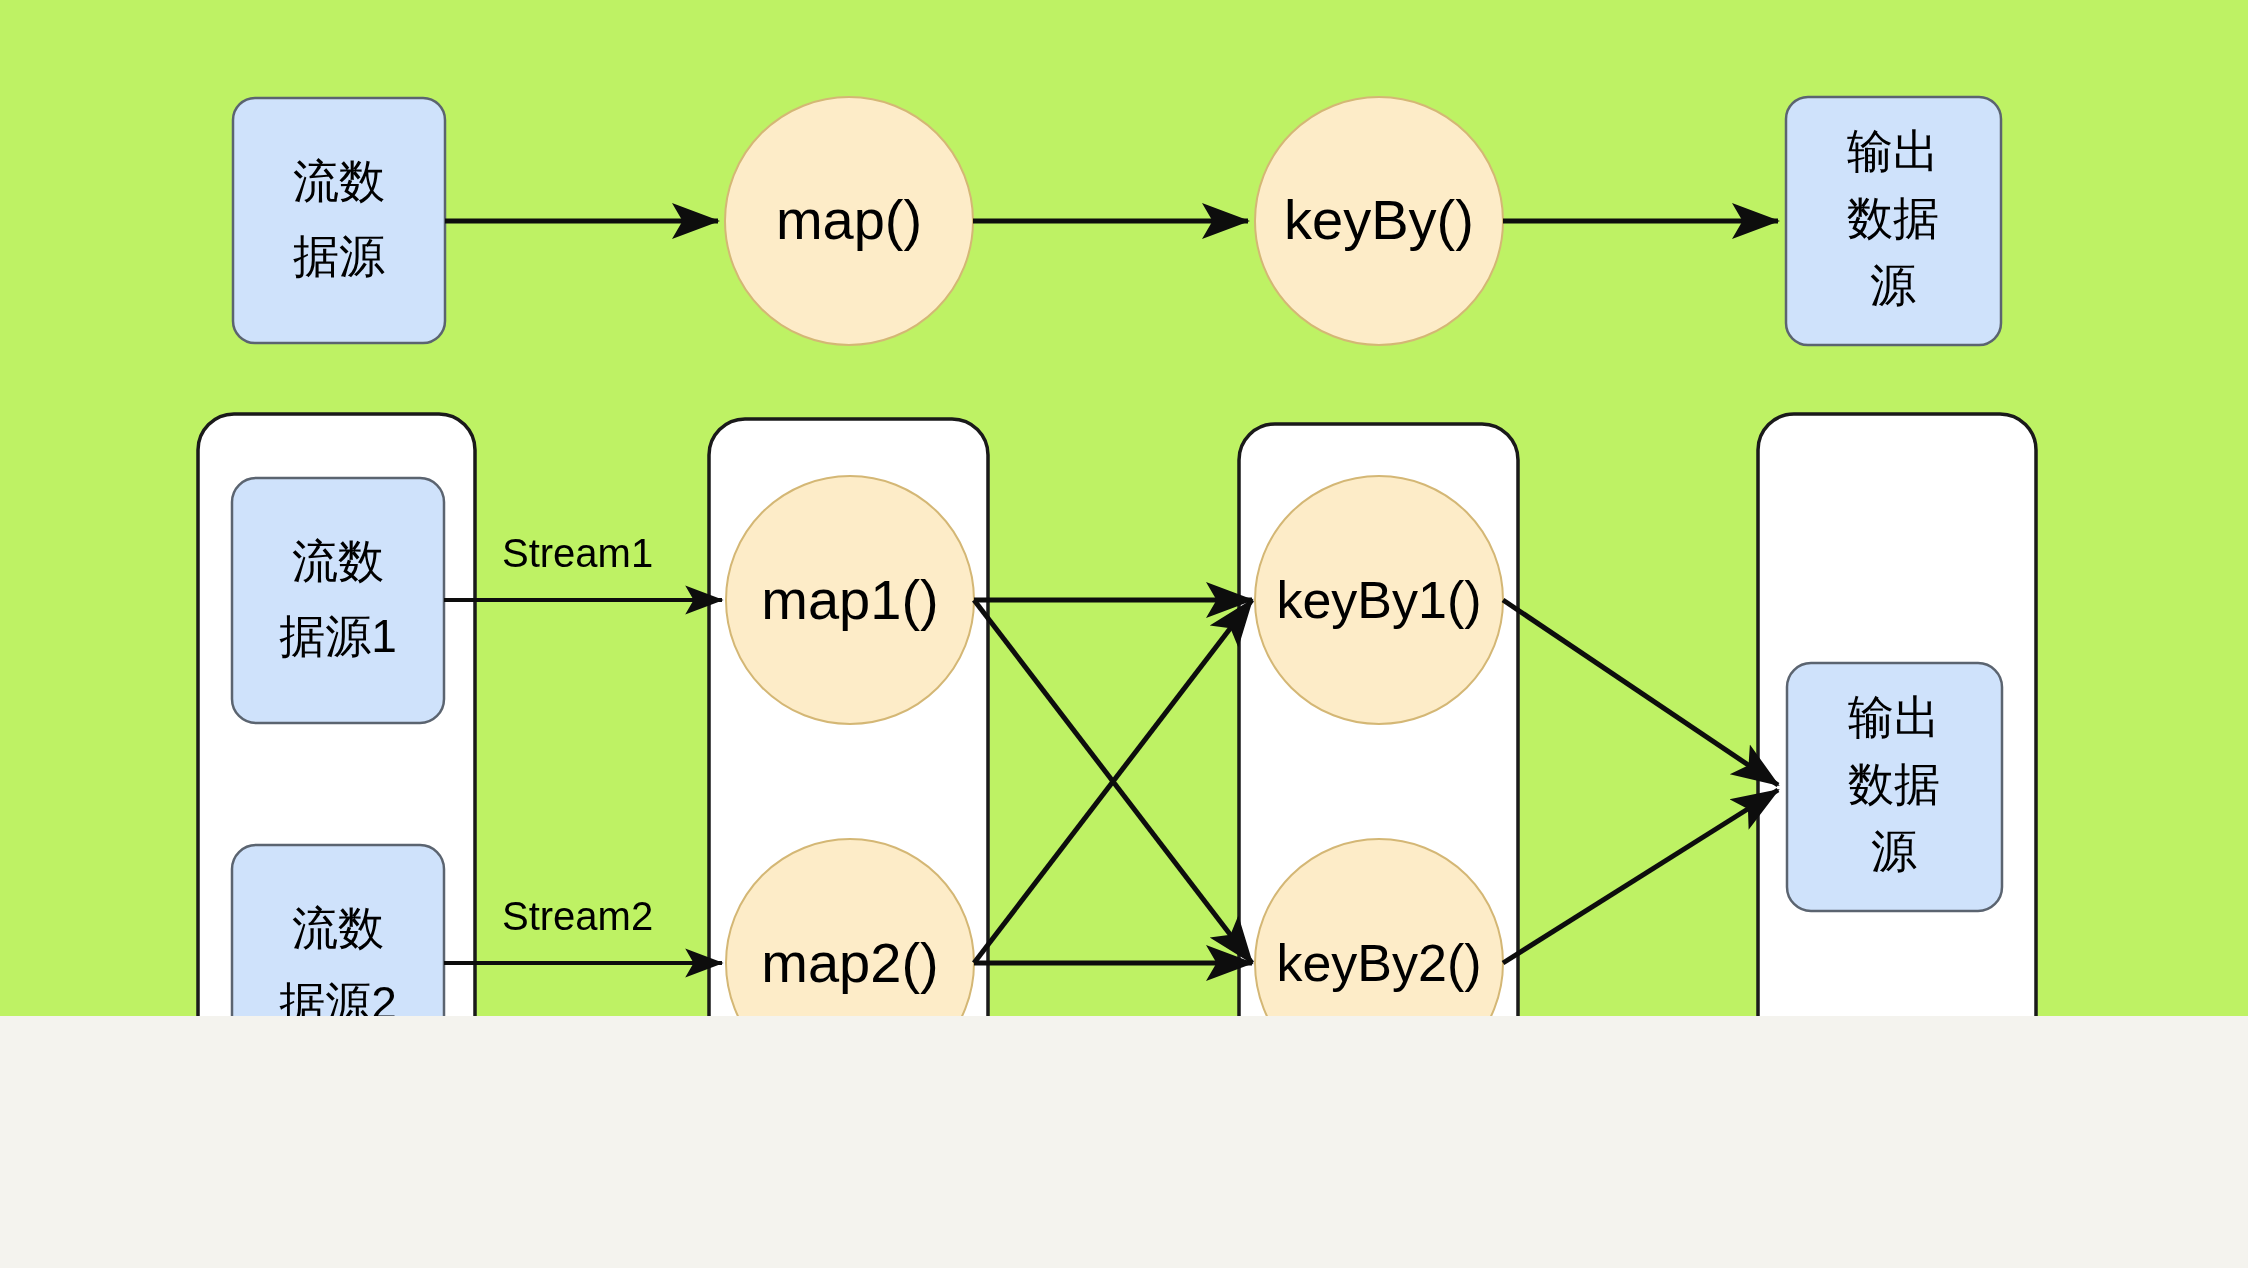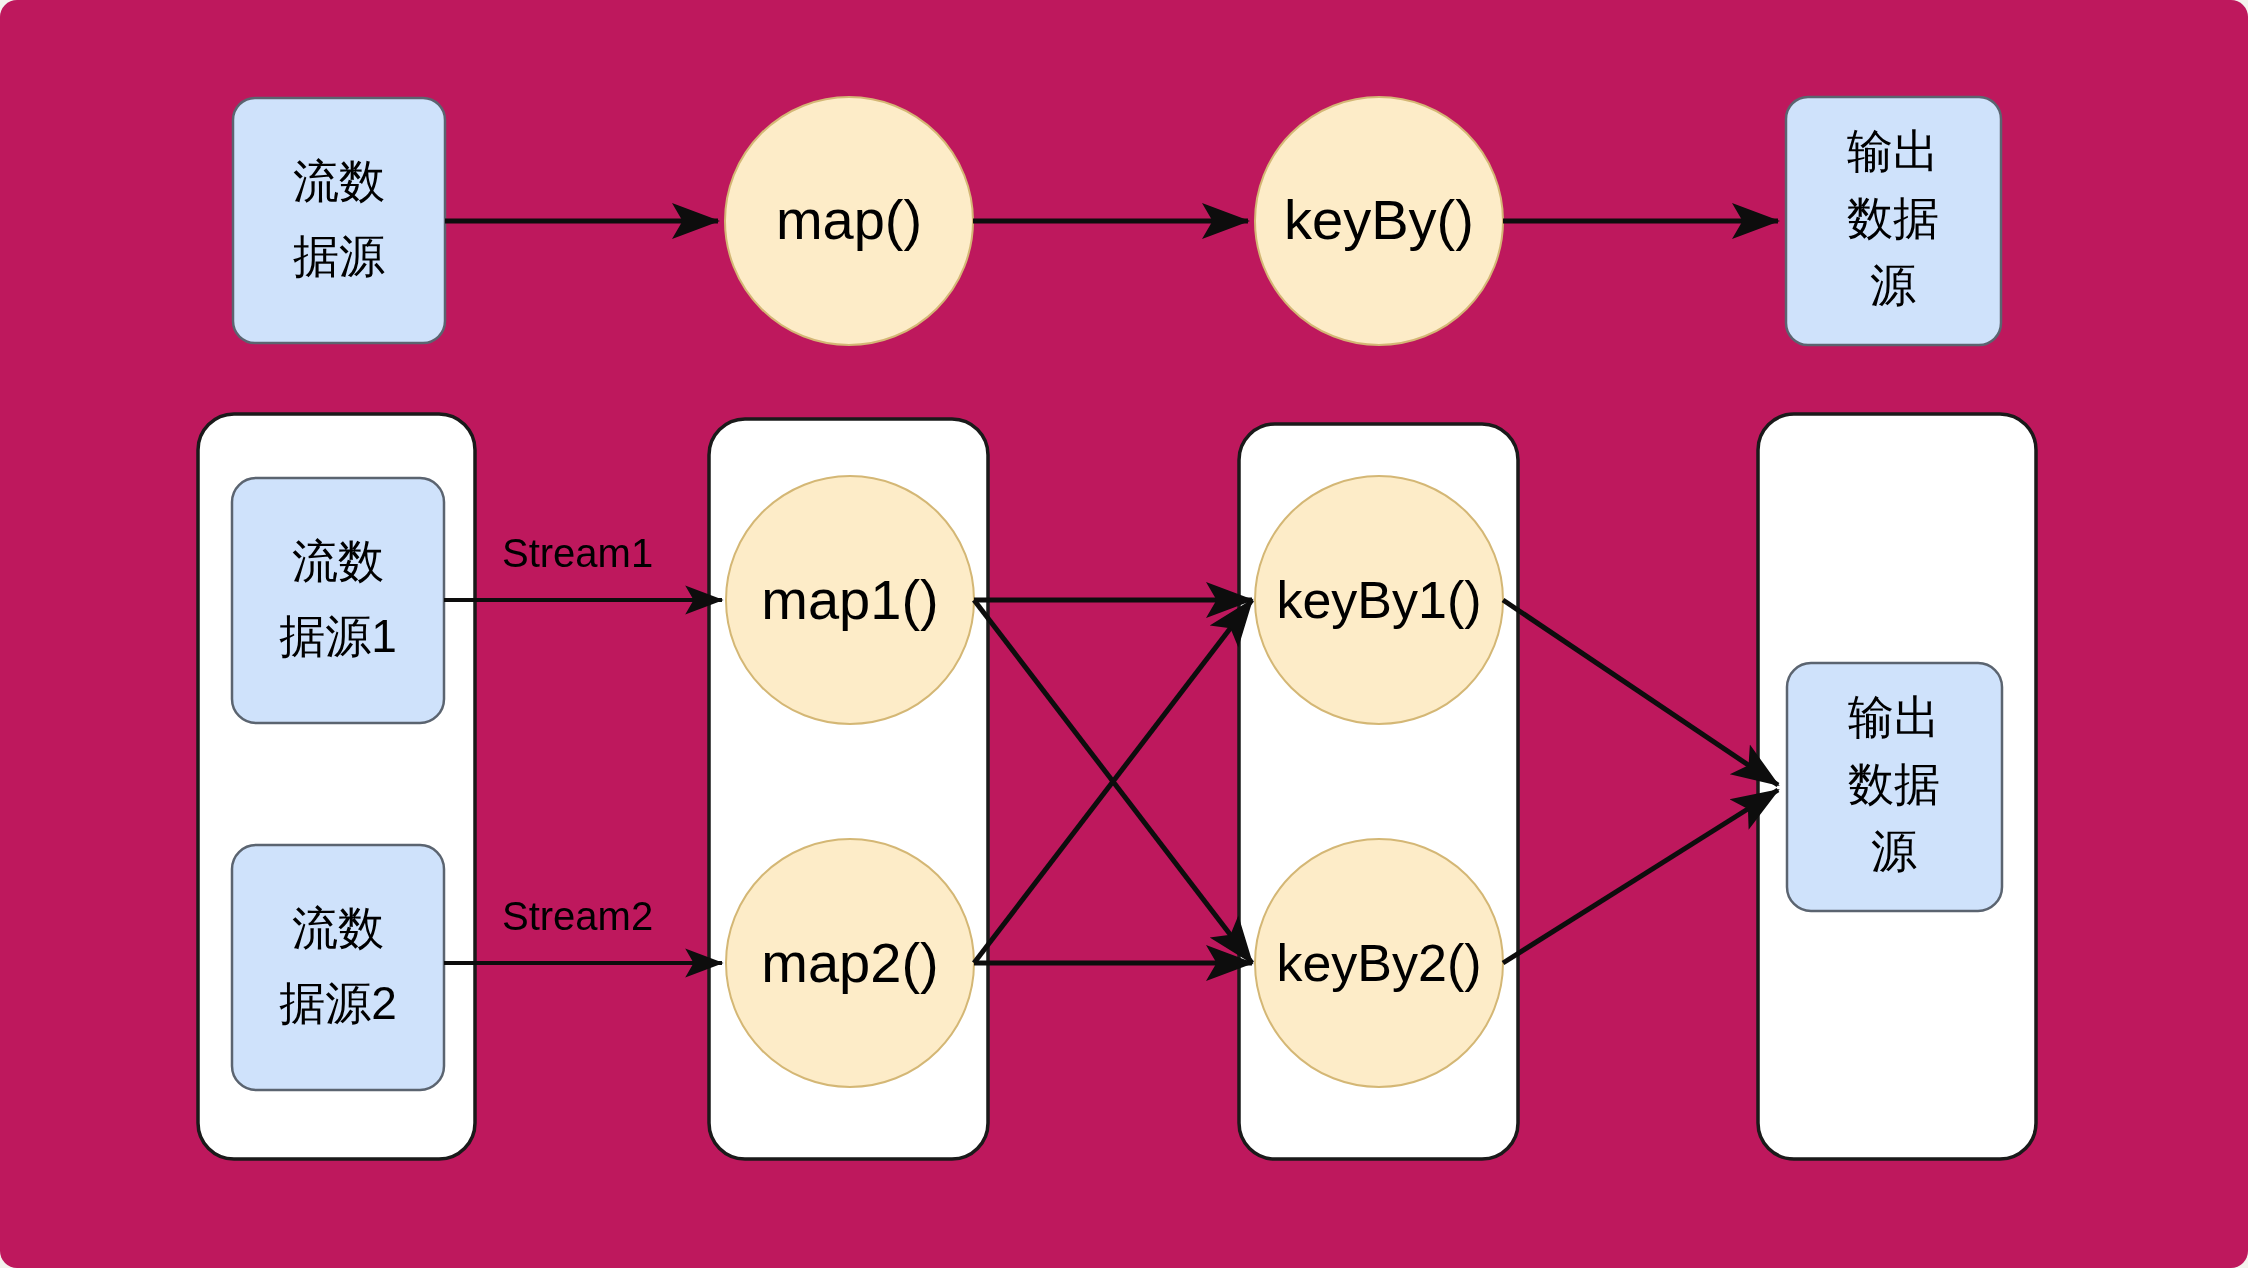--- a/index.html
+++ b/index.html
@@ -3,25 +3,24 @@
 <meta charset="utf-8">
 <style>
   html, body {
     margin: 0;
     padding: 0;
     background: #f4f3ee;
   }
   #stage {
     position: relative;
     width: 2248px;
-    height: 1268px;
-    background: #be185d;
+    height: 1016px;
+    background: #bef264;
     overflow: hidden;
     font-family: "Liberation Sans", sans-serif;
-    border-radius: 17px;
   }
   svg.diagram {
     position: absolute;
     top: 0;
     left: 0;
     width: 2248px;
     height: 1268px;
     display: block;
   }
   .group-box {

